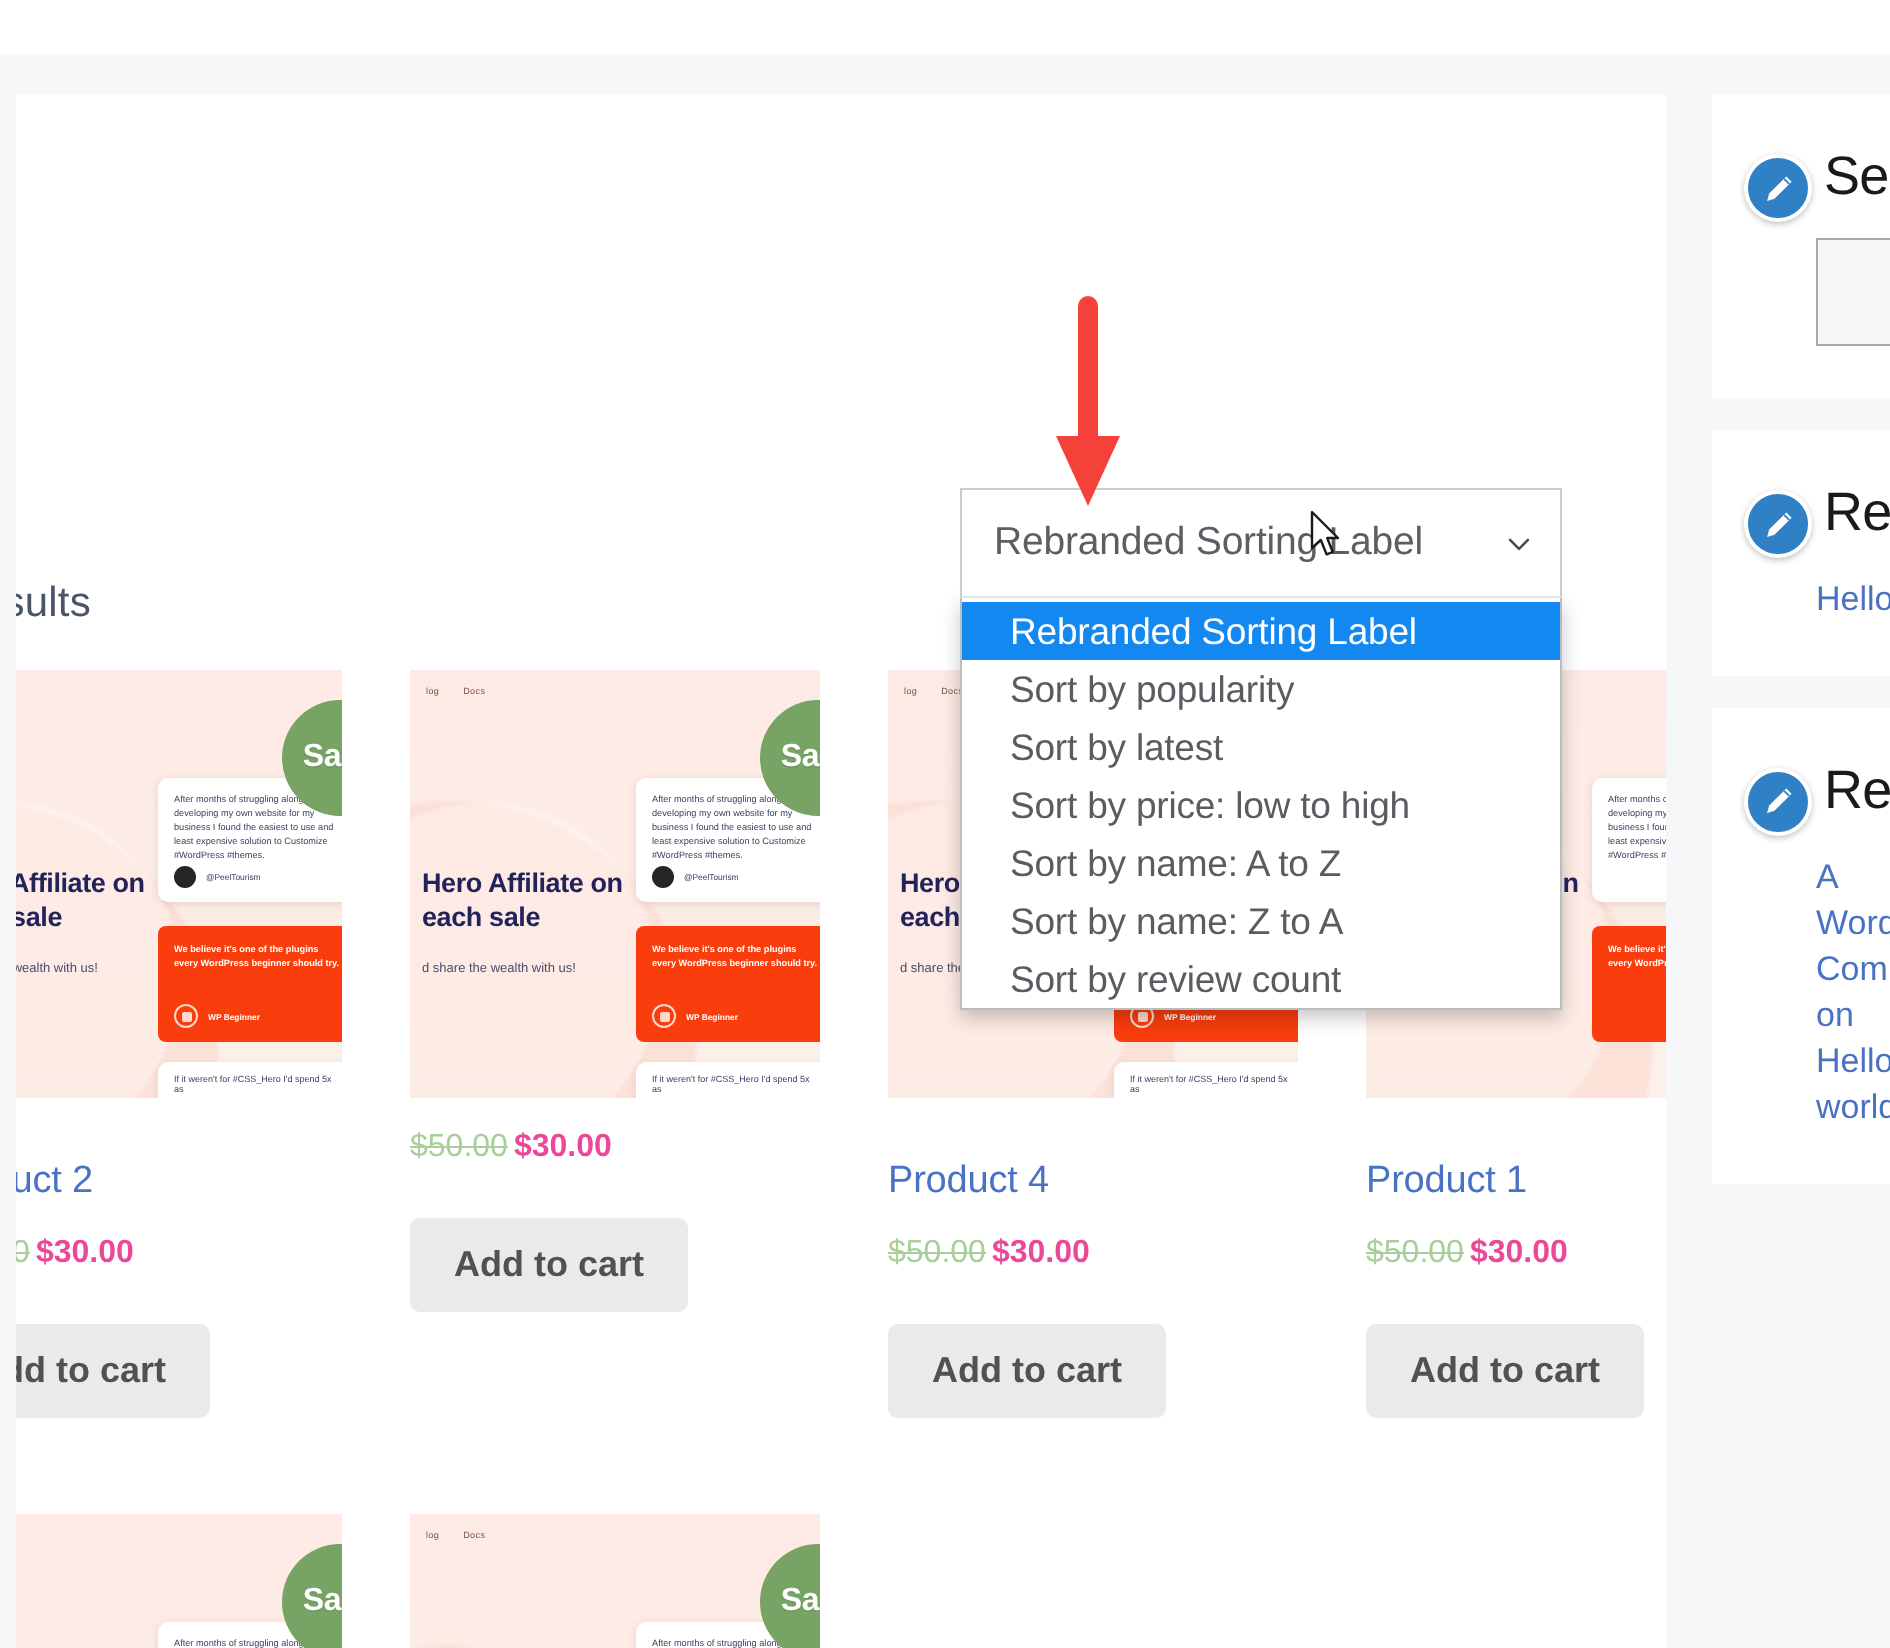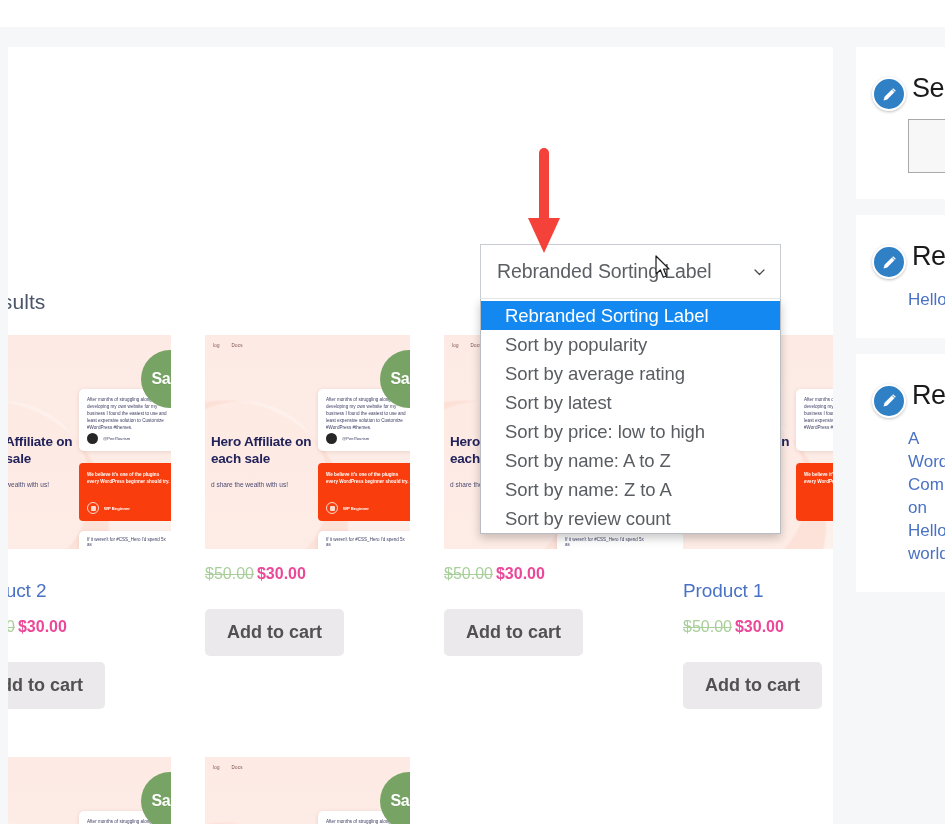--- a/index.html
+++ b/index.html
@@ -408,20 +408,21 @@
             <div class="who">
               <div class="av-ring"></div>
               <span>WP Beginner</span>
             </div>
           </div>
           <div class="card-tail">
             <div class="t">If it weren't for #CSS_Hero I'd spend 5x as</div>
           </div>
           <div class="sale-badge">Sale!</div>
         </div>
+        <div class="p-title">Product 4</div>
         <div class="p-price">
           <span class="p-old">$50.00</span><span class="p-new">$30.00</span>
         </div>
         <button class="addcart">Add to cart</button>
       </div>
 
       <div class="product">
         <div class="thumb">
           <div class="thumb-inner"></div>
           <div class="thumb-nav">
@@ -481,21 +482,20 @@
       <span class="label">Rebranded Sorting Label</span>
       <span class="chev">
         <svg viewBox="0 0 16 16" width="13" height="13">
           <path d="M2.5 5.5 L8 11 L13.5 5.5" fill="none" stroke="#4a4d50" stroke-width="1.6" stroke-linecap="round" stroke-linejoin="round"></path>
         </svg>
       </span>
     </div>
     <div class="sort-list">
       <div class="opt sel">Rebranded Sorting Label</div>
       <div class="opt">Sort by popularity</div>
-      <div class="opt">Sort by average rating</div>
       <div class="opt">Sort by latest</div>
       <div class="opt">Sort by price: low to high</div>
       <div class="opt">Sort by name: A to Z</div>
       <div class="opt">Sort by name: Z to A</div>
       <div class="opt">Sort by review count</div>
     </div>
   </div>
 
   <div class="arrow">
     <svg viewBox="0 0 38 110" width="38" height="110">

